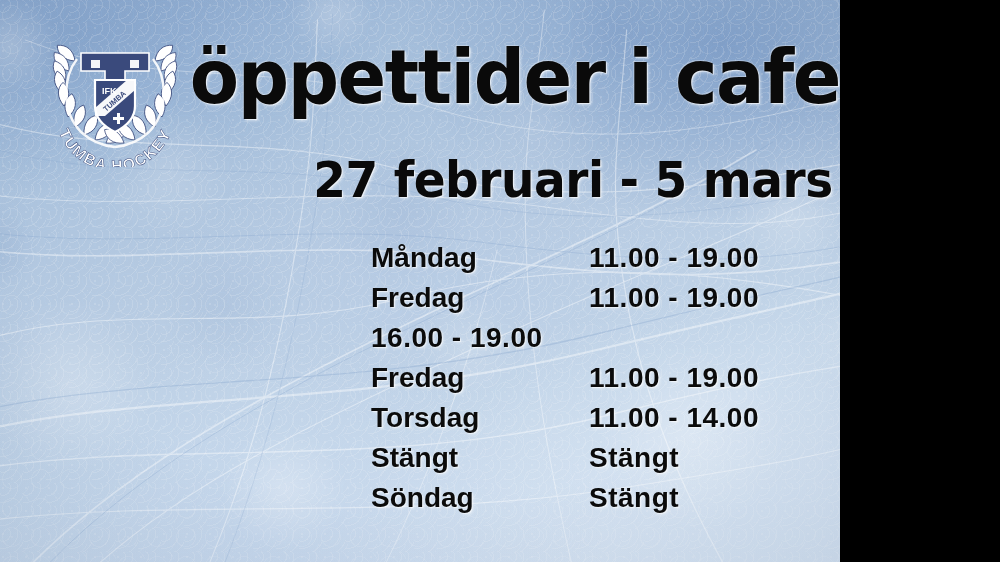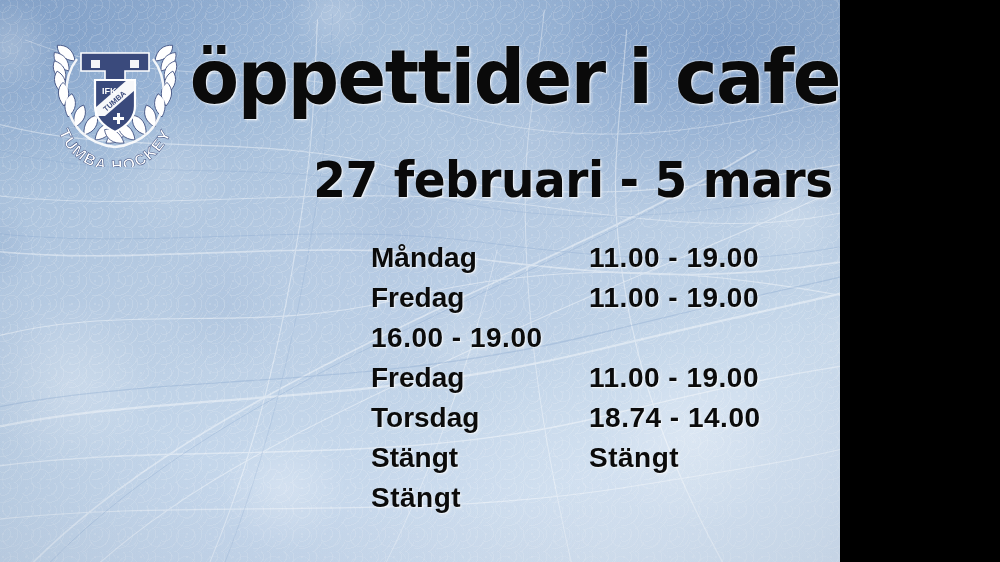--- a/index.html
+++ b/index.html
@@ -304,24 +304,25 @@
       </div>
       <div class="sched-row">
         <div class="sched-hours">16.00 - 19.00</div>
       </div>
       <div class="sched-row">
         <div class="sched-day">Fredag</div>
         <div class="sched-hours">11.00 - 19.00</div>
       </div>
       <div class="sched-row">
         <div class="sched-day">Torsdag</div>
-        <div class="sched-hours">18.74 - 14.00</div>
+        <div class="sched-hours">11.00 - 14.00</div>
       </div>
       <div class="sched-row">
         <div class="sched-day">Stängt</div>
         <div class="sched-hours">Stängt</div>
       </div>
       <div class="sched-row">
+        <div class="sched-day">Söndag</div>
         <div class="sched-hours">Stängt</div>
       </div>
     </div>
 
 </div>
 
 </body></html>

